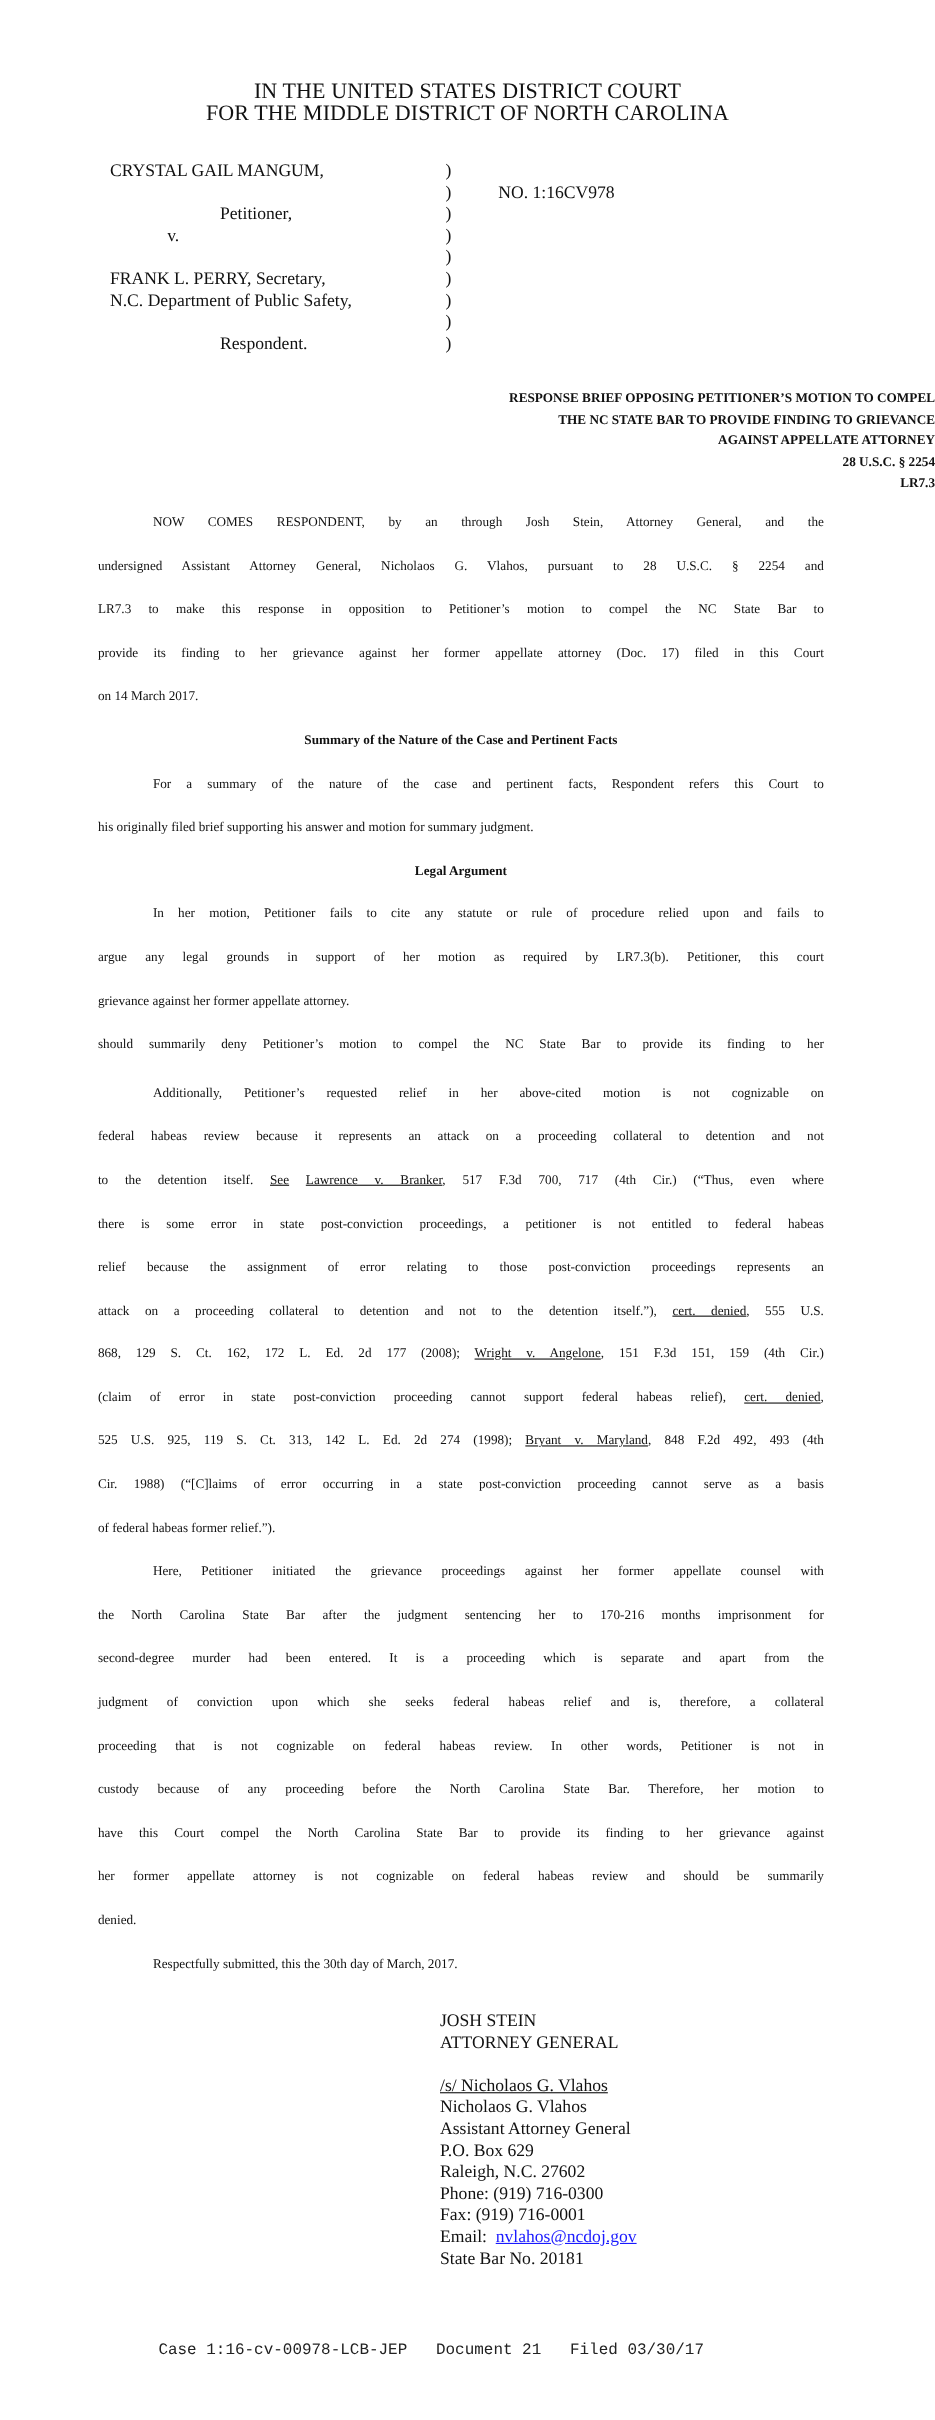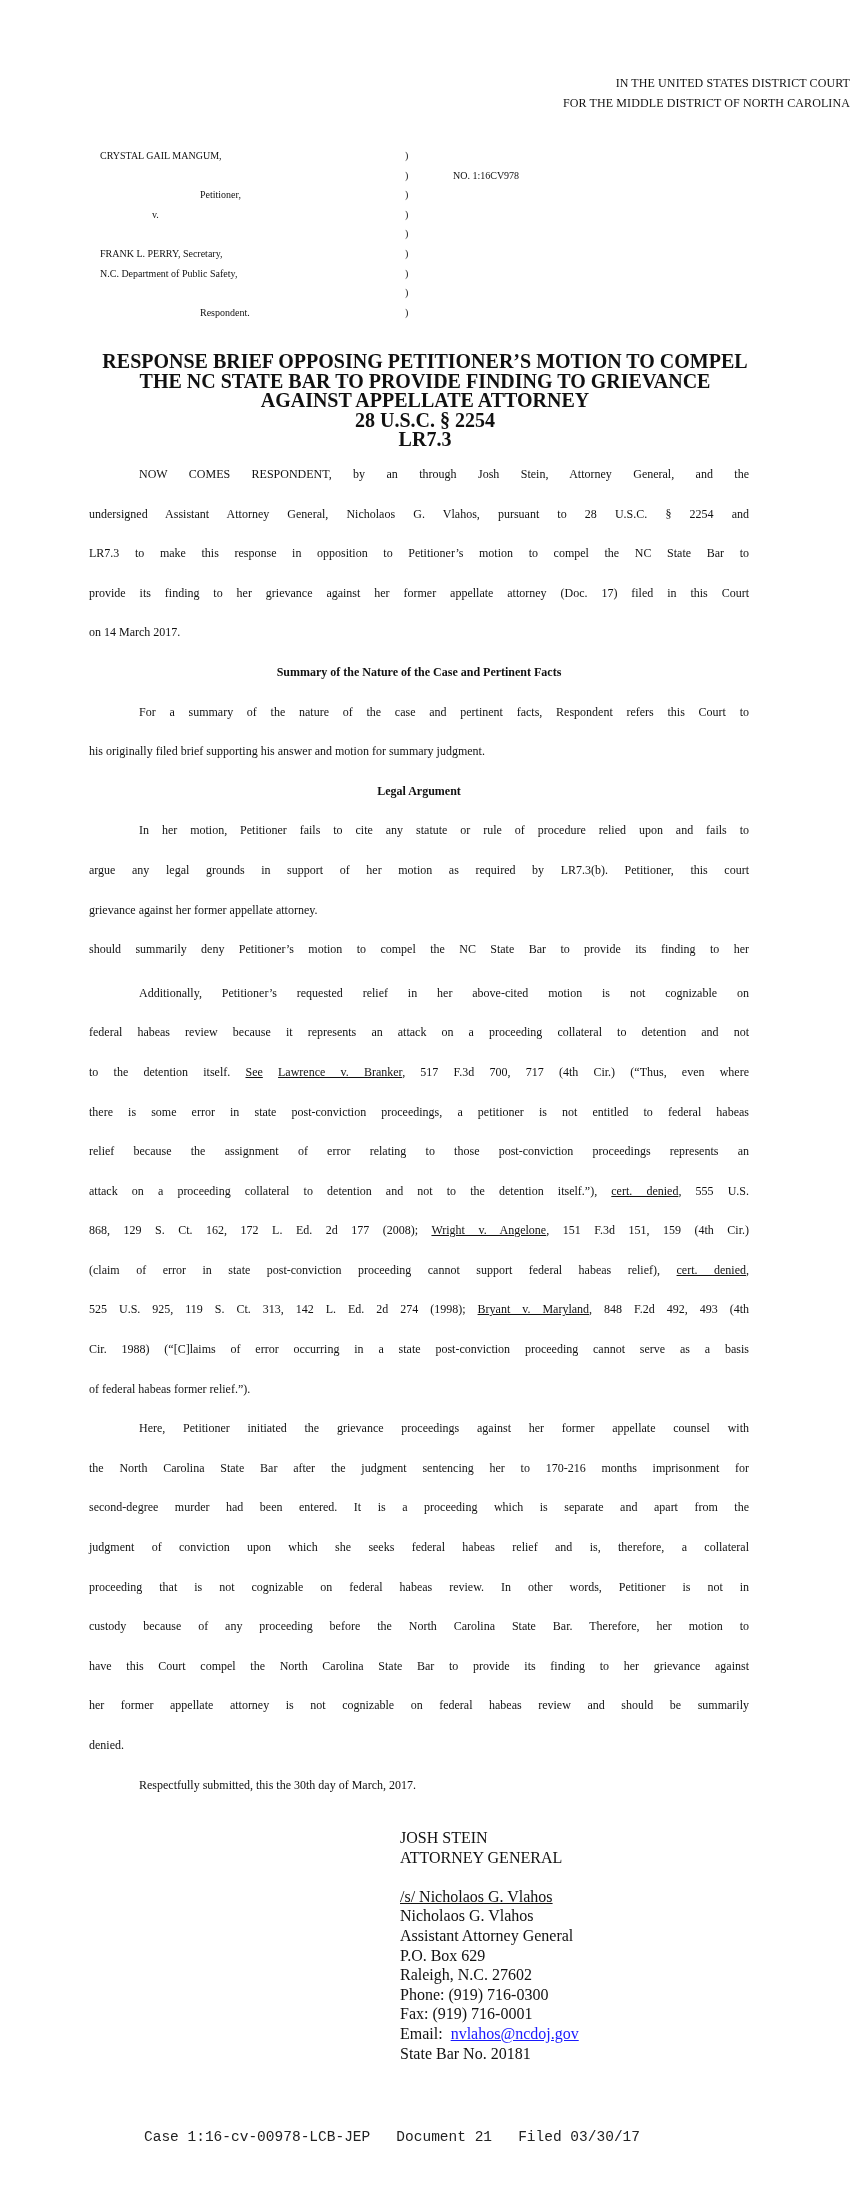--- a/index.html
+++ b/index.html
@@ -1,32 +1,32 @@
 <!DOCTYPE html>
 <html><head>
 <meta charset="utf-8">
 <style>
   html, body { margin: 0; padding: 0; background: #ffffff; }
   body { width: 850px; height: 2200px; position: relative; overflow: hidden;
          font-family: "Liberation Serif", "DejaVu Serif", serif; color: #111; }
   .page { position: absolute; left: 0; top: 0; width: 850px; height: 2200px; background: #fff; }
 
-  .court-header { position: absolute; top: 73px; left: 0; width: 850px; text-align: right;
-                  font-size: 12px; line-height: 20px; letter-spacing: 0.1px; }
+  .court-header { position: absolute; top: 73px; left: 0; width: 850px; text-align: center;
+                  font-size: 20px; line-height: 20px; letter-spacing: 0.1px; }
 
-  .caption { position: absolute; top: 146px; left: 100px; width: 500px; font-size: 10px; line-height: 19.6px; }
+  .caption { position: absolute; top: 146px; left: 100px; width: 500px; font-size: 16px; line-height: 19.6px; }
   .cap-row { position: relative; height: 19.6px; white-space: nowrap; }
   .cap-left { position: absolute; left: 0; }
   .cap-paren { position: absolute; left: 305px; }
   .cap-right { position: absolute; left: 353px; }
   .indent-party { padding-left: 100px; }
   .indent-v { padding-left: 52px; }
 
-  .title-block { position: absolute; top: 352px; left: 0; width: 850px; text-align: center;
-                 font-weight: bold; font-size: 20px; line-height: 19.6px; }
+  .title-block { position: absolute; top: 352px; left: 0; width: 850px; text-align: right;
+                 font-weight: bold; font-size: 12px; line-height: 19.6px; }
 
   .body { position: absolute; left: 89px; width: 660px; font-size: 12px; }
   .line { height: 39.6px; line-height: 22px; text-align: justify; text-align-last: justify; white-space: nowrap; overflow: visible; }
   .line.last { text-align-last: left; }
   .line.first { padding-left: 50px; }
   .line span.u { text-decoration: underline; }
   .section-heading { height: 39.6px; line-height: 22px; text-align: center; font-weight: bold; }
 
   .signature { position: absolute; left: 400px; top: 1828px; font-size: 16px; line-height: 19.6px; white-space: nowrap; }
   .signature .u { text-decoration: underline; }

